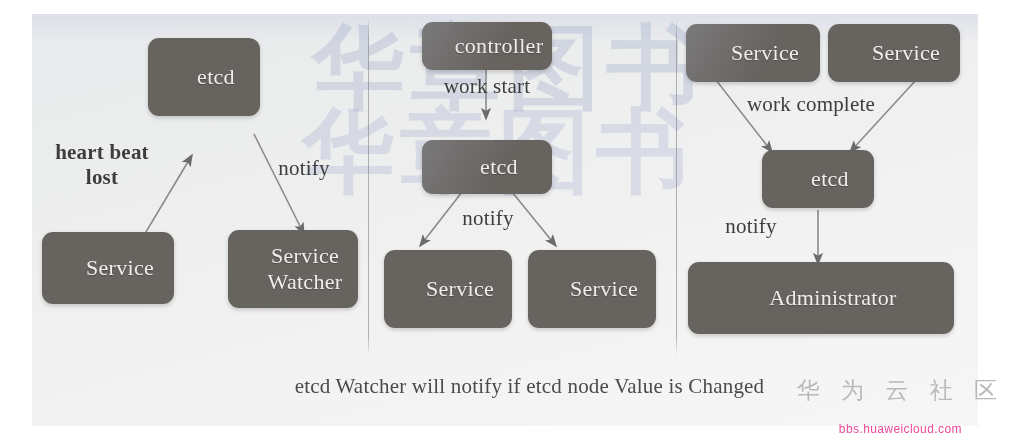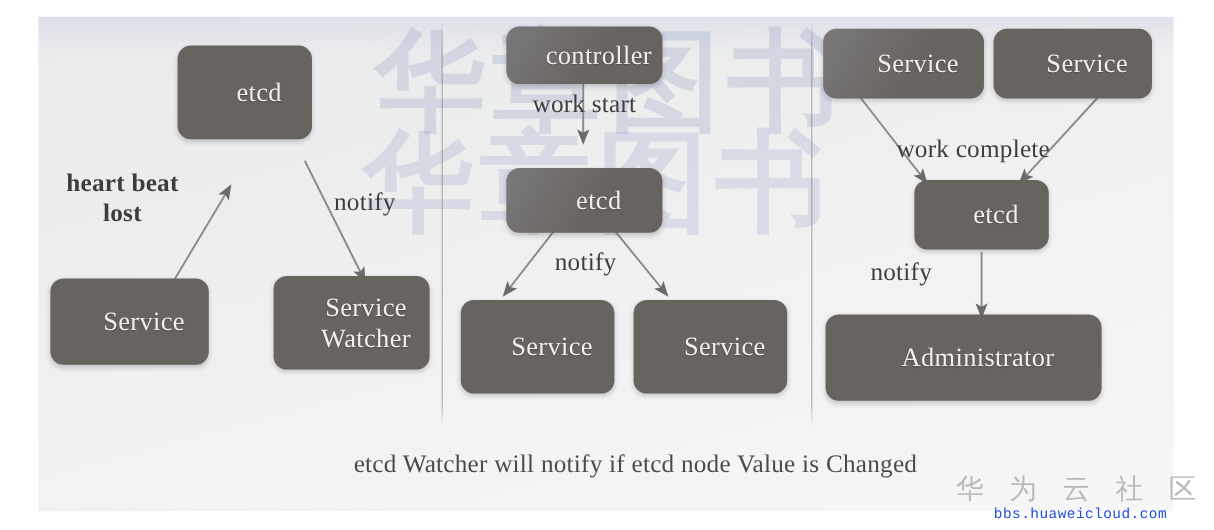--- a/index.html
+++ b/index.html
@@ -140,25 +140,25 @@
     user-select: none;
   }
   #brand .cn {
     font-family: "DejaVu Sans", sans-serif;
     font-size: 23px;
     letter-spacing: 7px;
     color: #b9b9b9;
     line-height: 1.1;
   }
   #brand .url {
-    font-family: Liberation Mono, monospace;
+    font-family: Liberation Sans, sans-serif;
     font-size: 12px;
     letter-spacing: 0.4px;
-    color: #1d4ed8;
-    margin-top: 1px;
+    color: #ec4899;
+    margin-top: 19px;
   }
 </style>
 </head>
 <body>
 
 <div id="root">
 
   <div id="panel">
 
     <div class="bg-watermark">华章图书</div>
@@ -240,33 +240,33 @@
     </div>
 
     <div class="node tinted" style="left:654px; top:10px; width:134px; height:58px;">
       <span>Service</span>
     </div>
 
     <div class="node" style="left:796px; top:10px; width:132px; height:58px;">
       <span>Service</span>
     </div>
 
-    <div class="elabel" style="left:684px; top:78px; width:190px;margin-top:20px;">
+    <div class="elabel" style="left:684px; top:78px; width:190px;">
       <span>work complete</span>
     </div>
 
     <div class="node" style="left:730px; top:136px; width:112px; height:58px;">
       <span>etcd</span>
     </div>
 
     <div class="elabel" style="left:672px; top:200px; width:94px;">
       <span>notify</span>
     </div>
 
-    <div class="node" style="left:656px; top:248px; width:230px; height:72px;">
+    <div class="node" style="left:656px; top:248px; width:266px; height:72px;">
       <span>Administrator</span>
     </div>
 
   </div>
 
   <div class="caption">
     <span>etcd Watcher will notify if etcd node Value is Changed</span>
   </div>
 
   <div id="brand">

